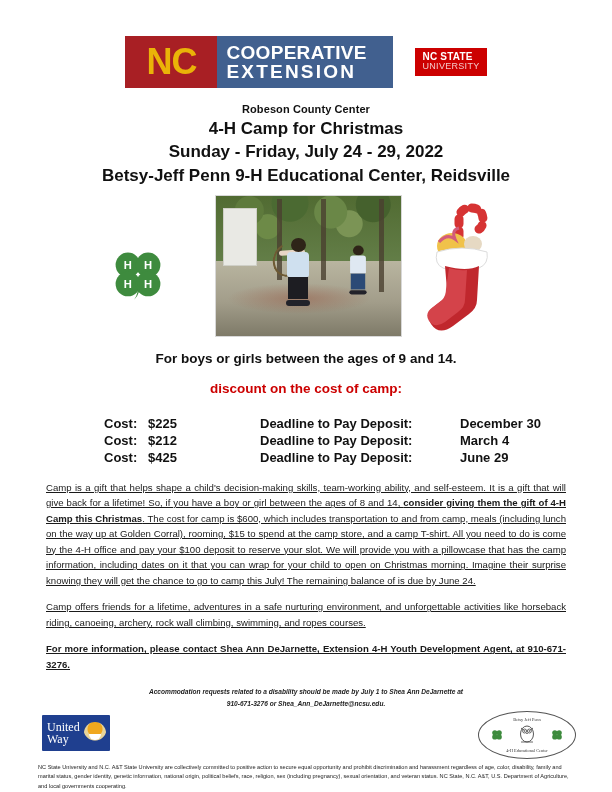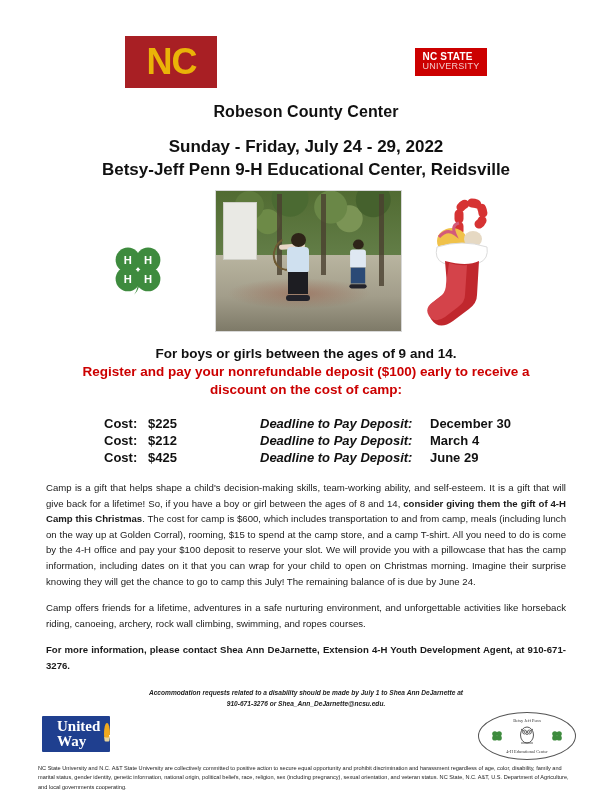--- a/index.html
+++ b/index.html
@@ -97,24 +97,24 @@
     color: #fff;
     padding: 4px 7px 5px 7px;
     line-height: 1.02;
   }
   .ncstate-logo .s1 { font-size: 10px; font-weight: bold; letter-spacing: 0.2px; }
   .ncstate-logo .s2 { font-size: 9px; letter-spacing: 0.3px; color:#f3c9c9; }
 
   
   .titles { text-align: center; margin-top: 12px; }
   .county {
-    font-size: 16px;
+    font-size: 11px;
     font-weight: bold;
     letter-spacing: 0.1px;
-    margin-bottom: 14px;
+    margin-bottom: 2px;
   }
   .title-main {
     font-size: 17px;
     font-weight: bold;
     line-height: 1.38;
   }
 
   
   .image-row {
     height: 148px;
@@ -180,48 +180,48 @@
   }
   .arm {
     position: absolute; left: 34%; top: 38%;
     width: 26px; height: 5px; background: #e8d6c6; border-radius: 3px;
     transform: rotate(-4deg);
   }
 
   
   .callout { text-align: center; margin-top: 8px; }
   .callout .black-line {
-    font-size: 13.5px; font-weight: bold; margin-bottom: 2px;
+    font-size: 13.5px; font-weight: bold; margin-bottom: 14px;
   }
   .callout .red-line {
     font-size: 13.5px; font-weight: bold; color: #CC0000; line-height: 1.35;
   }
 
   
   .cost-table {
     margin: 16px 0 0 0;
     border-collapse: collapse;
     margin-left: 104px;
   }
   .cost-table td {
     font-size: 13px; font-weight: bold; padding: 1px 0; white-space: nowrap;
   }
   .cost-table td.c-label { width: 44px; }
   .cost-table td.c-amount { width: 112px; }
-  .cost-table td.c-deadline { width: 170px; font-style: italic; }
+  .cost-table td.c-deadline { width: 200px; }
 
   
   .body-text {
     margin: 14px 46px 0 46px;
     font-size: 9.6px;
     line-height: 1.62;
     text-align: justify;
     color: #1a1a1a;
   }
-  .body-text p { margin: 0 0 11px 0; }
+  .body-text p { margin: 0 0 11px 0; text-decoration: underline; }
   .body-text p:last-child { margin-bottom: 0; }
   .body-text b { font-weight: bold; }
   .contact { font-weight: bold; }
 
   
   .accommodation {
     margin: 14px auto 0 auto;
     width: 430px;
     text-align: center;
     font-size: 6.6px;
@@ -238,22 +238,22 @@
     margin-top: 2px;
   }
   .uw {
     position: absolute; left: 42px; top: 4px;
     background: #1F3F8F;
     width: 68px; height: 36px;
     display: flex; align-items: center;
     border-radius: 1px;
   }
   .uw .uwtext {
-    color: #fff; font-family: "Liberation Serif", serif; font-weight: bold;
-    font-size: 15px; line-height: 1.0; padding-left: 15px;
+    color: #fff; font-family: "Liberation Serif", serif; font-weight: normal;
+    font-size: 12px; line-height: 1.0; padding-left: 5px;
   }
   .uw .uwmark {
     width: 22px; height: 22px; margin-left: 4px;
     border-radius: 50%;
     background: radial-gradient(circle at 50% 32%, #f0a81e 0 7px, #e8d49a 8px 11px, #1F3F8F 12px);
     position: relative;
   }
   .uw .uwmark::after {
     content: ""; position: absolute; left: 5px; top: 12px;
     width: 12px; height: 6px; background: #ffffff;
@@ -296,33 +296,38 @@
 <body>
 
 <div class="page">
 
   <div class="logo-band">
 
     <div class="nc-ext-logo">
       <div class="nc-ext-red">
         <span>NC</span>
       </div>
+      <div class="nc-ext-blue">
+        <div class="l1">COOPERATIVE</div>
+        <div class="l2">EXTENSION</div>
+      </div>
     </div>
 
 
     <div class="ncstate-logo">
       <div class="s1">NC STATE</div>
       <div class="s2">UNIVERSITY</div>
     </div>
 
   </div>
 
   <div class="titles">
     <div class="county">Robeson County Center</div>
     <div class="title-main">
+      <div>4-H Camp for Christmas</div>
       <div>Sunday - Friday, July 24 - 29, 2022</div>
       <div>Betsy-Jeff Penn 9-H Educational Center, Reidsville</div>
     </div>
   </div>
 
   <div class="image-row">
 
     <div class="clover-wrap">
       <svg width="56" height="56" viewBox="0 0 100 100">
         <g fill="#3E8B3E">
@@ -381,21 +386,20 @@
 
         <path d="M20 68 q22 6 34 0 l-2 34 q0 8 -8 14 l-16 12 q-14 10 -22 -2 q-7 -11 5 -19 l8 -6 q3 -3 3 -9 z" fill="#C0272D"></path>
         <path d="M24 70 q10 3 18 2 l-2 30 q0 7 -7 12 l-13 10 q-10 7 -16 -1 q-5 -8 4 -14 l9 -7 q4 -4 4 -11 z" fill="#D4434A"></path>
       </svg>
     </div>
 
   </div>
 
   <div class="callout">
     <div class="black-line">For boys or girls between the ages of 9 and 14.</div>
-    <div class="red-line">Register and pay your nonrefundable deposit ($100) early to receive a</div>
     <div class="red-line">discount on the cost of camp:</div>
   </div>
 
   <table class="cost-table">
     <tbody>
       <tr>
         <td class="c-label">Cost:</td>
         <td class="c-amount">$225</td>
         <td class="c-deadline">Deadline to Pay Deposit:</td>
         <td>December 30</td>

